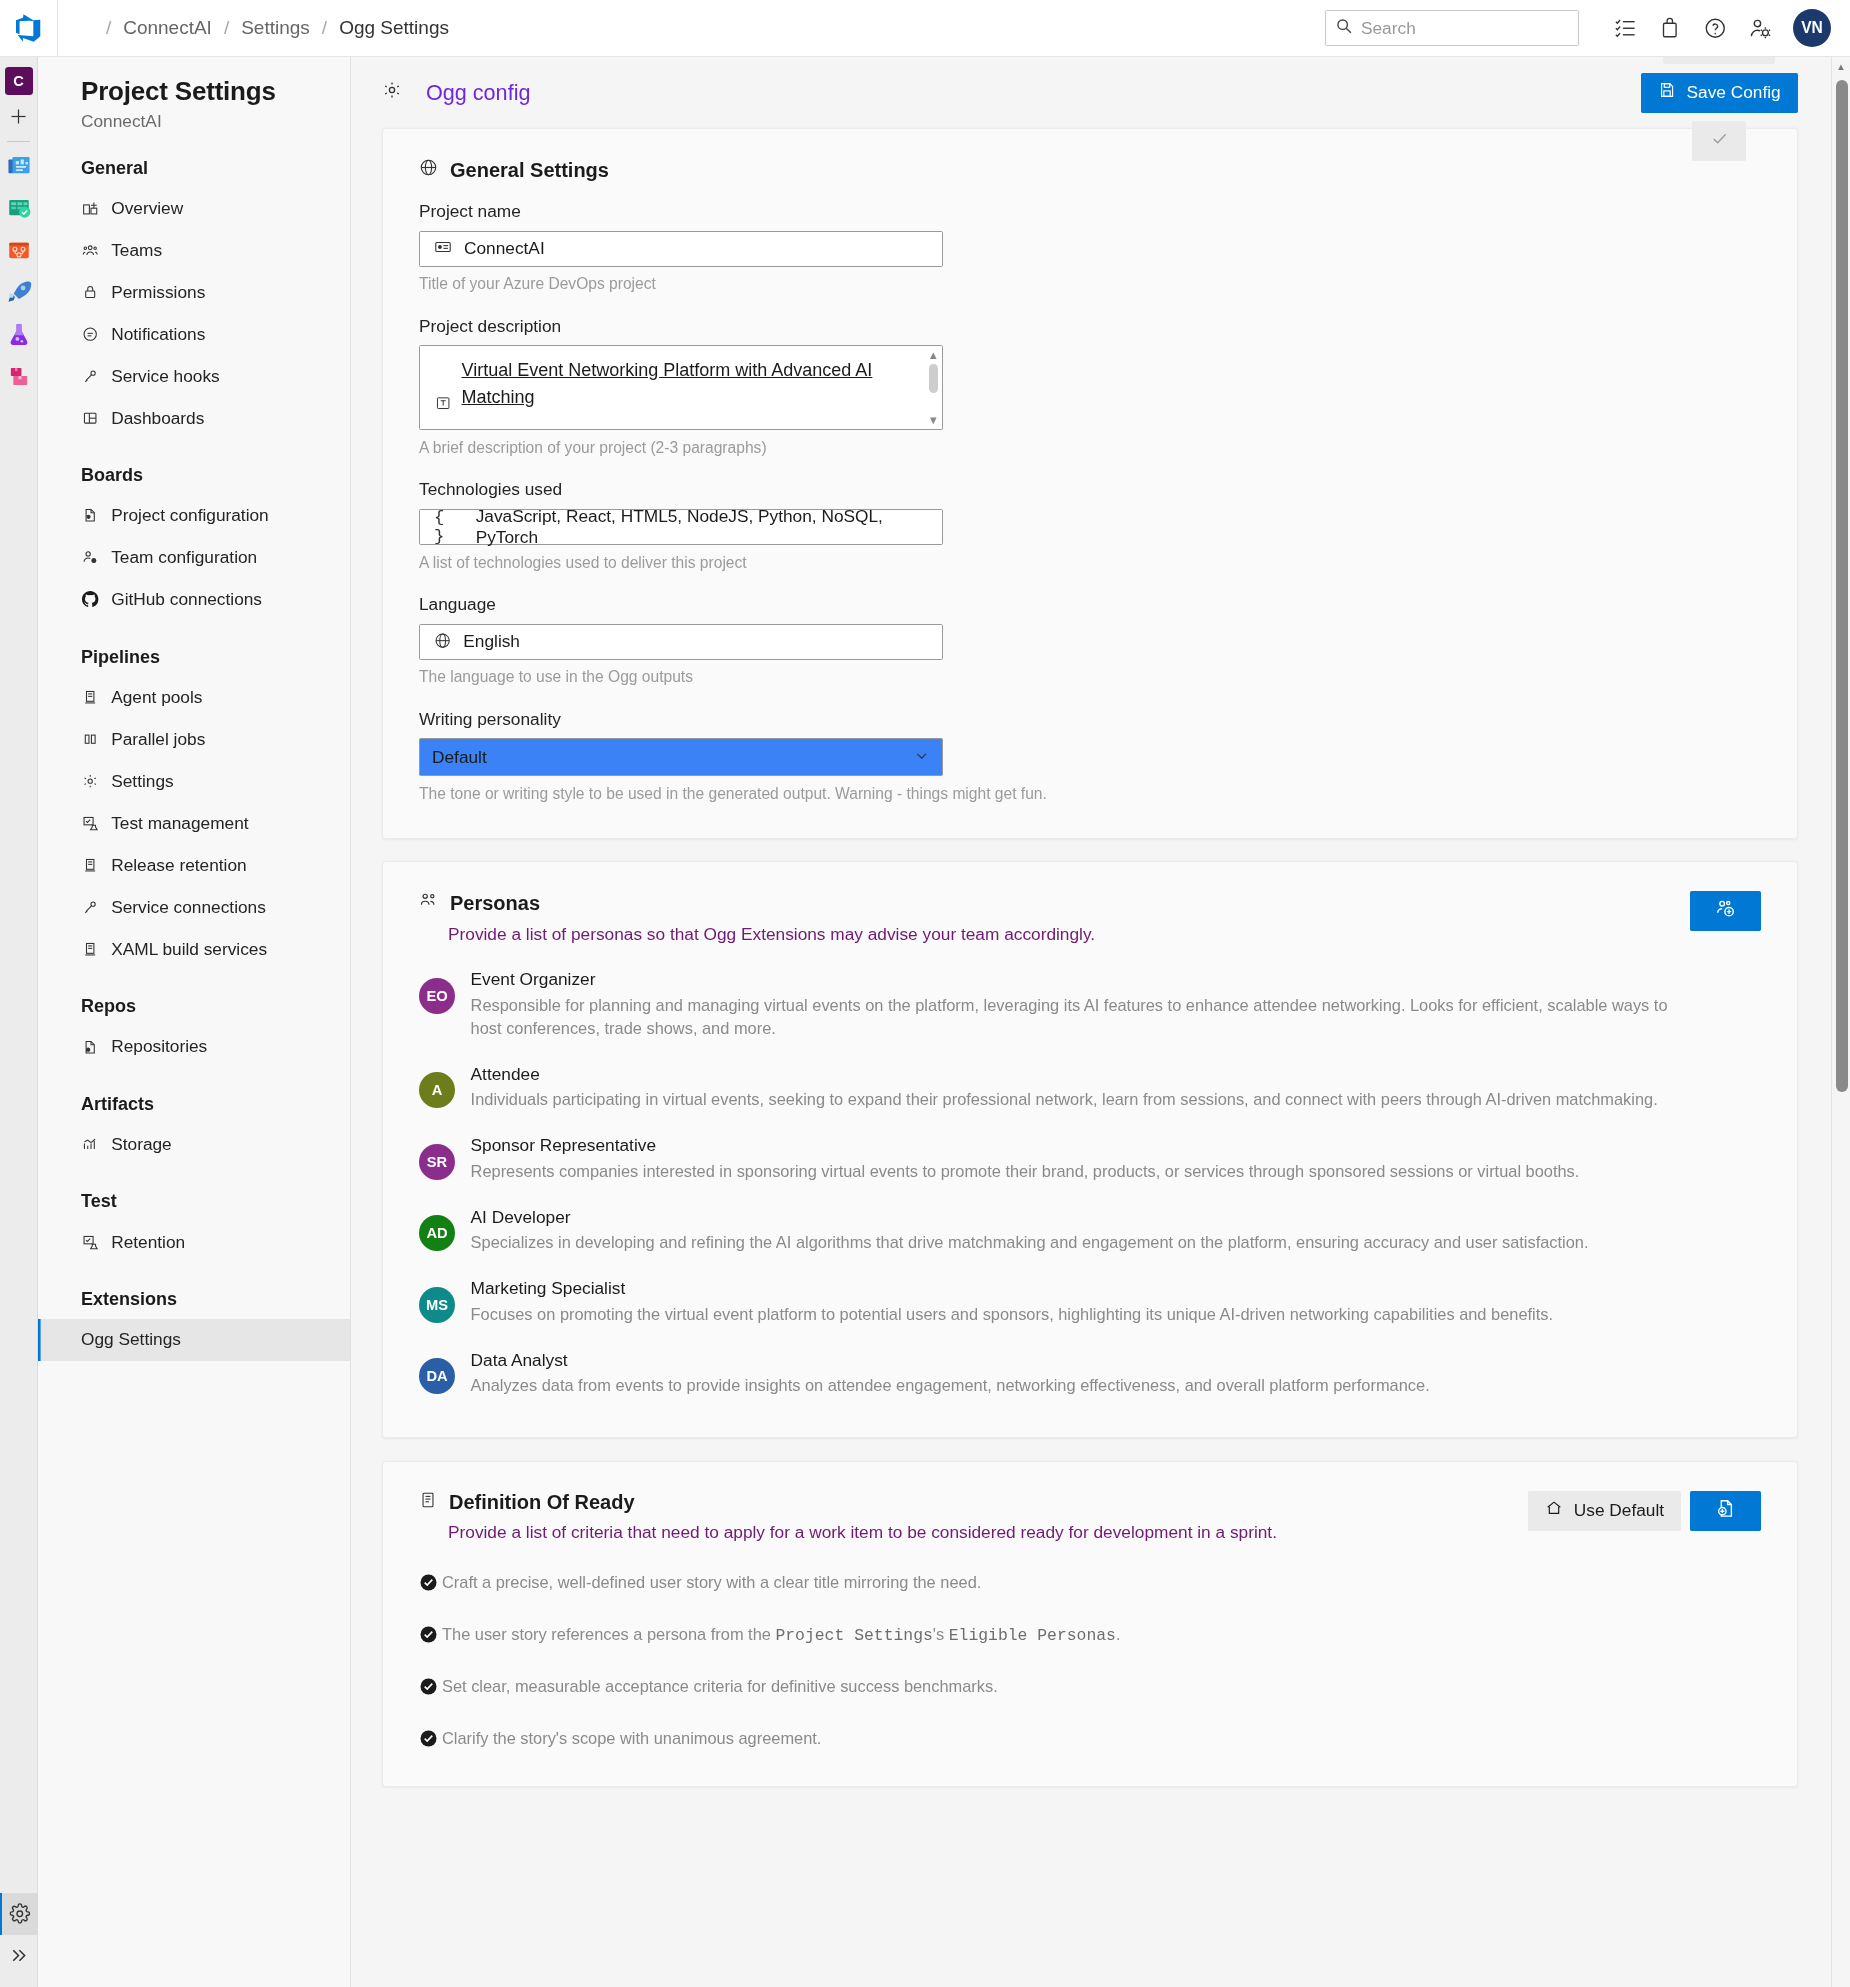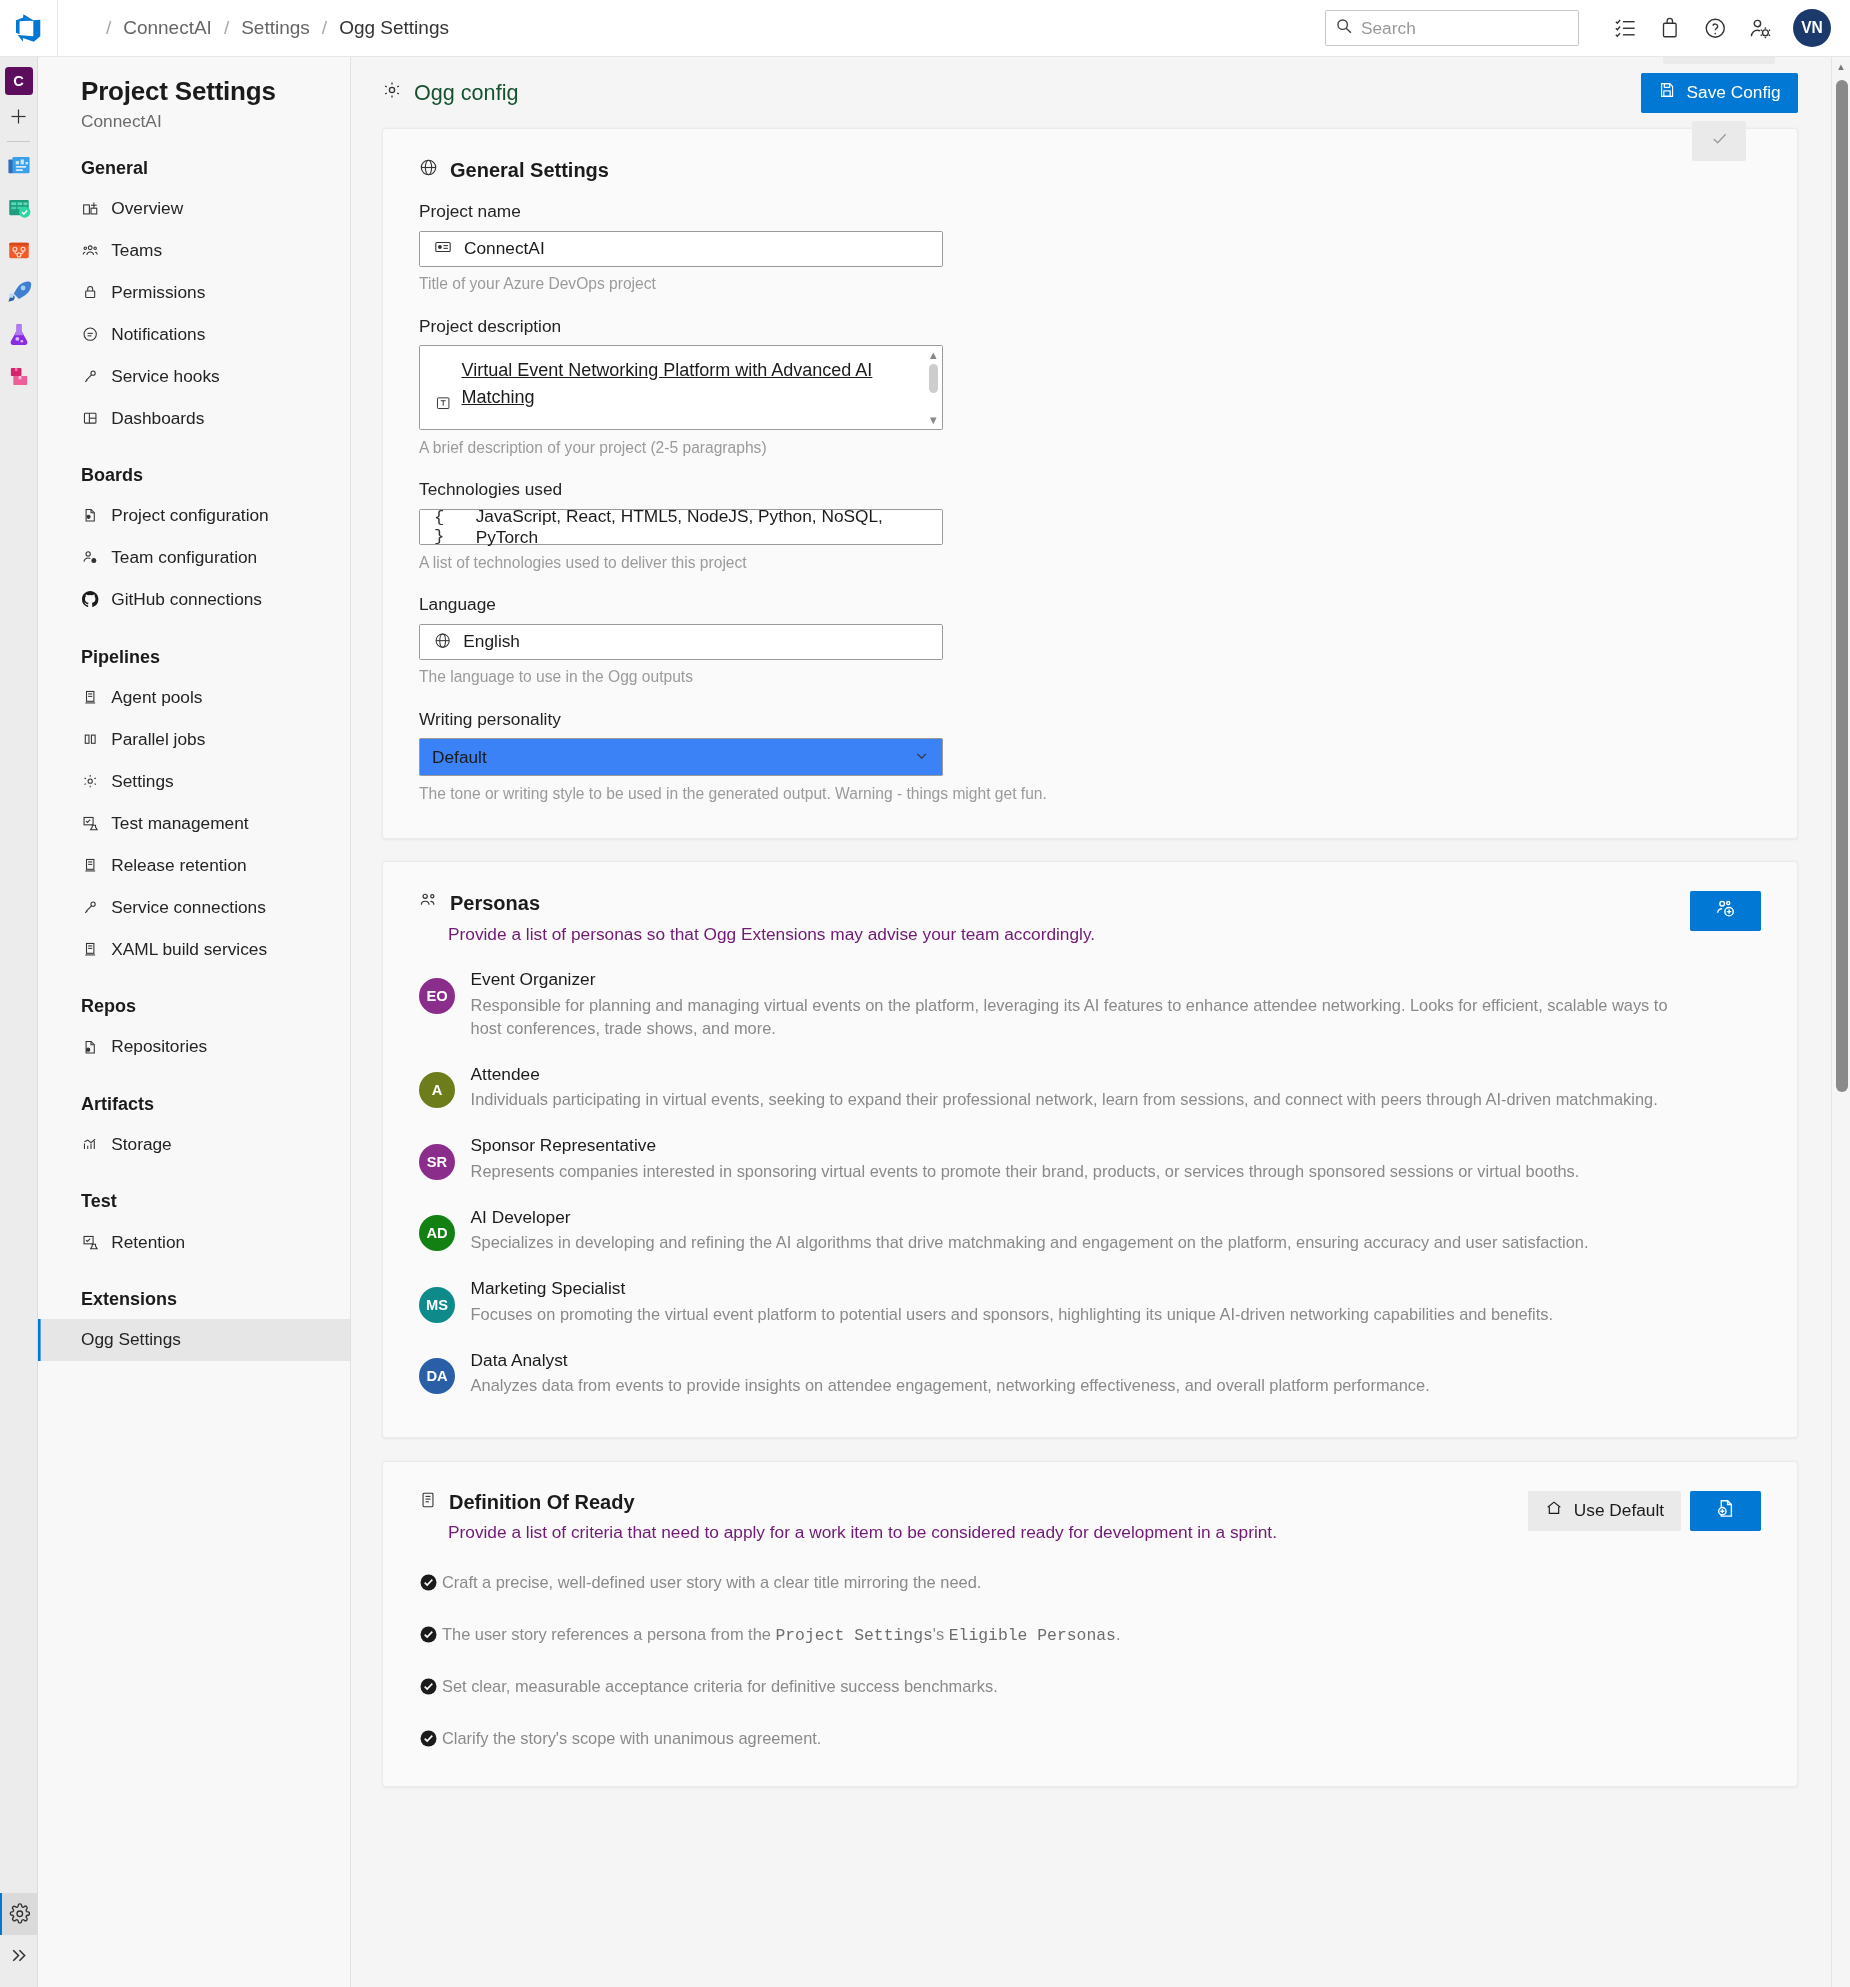--- a/index.html
+++ b/index.html
@@ -74,21 +74,21 @@
   .ln-ico { width: 19px; height: 19px; display: flex; align-items: center; justify-content: center; flex: 0 0 19px;}
 
   
   .main {
     position: absolute; top: 57px; left: 351px; width: 1480px; height: 1930px;
     background: #f5f5f5; overflow: hidden;
   }
   .mainhead {
     display: flex; align-items: center; height: 71px; padding: 0 33px 0 31px;
   }
-  .mh-title { display: flex; align-items: center; gap: 12px; font-size: 21.6px; color: #14532d; }
+  .mh-title { display: flex; align-items: center; gap: 24px; font-size: 21.6px; color: #6d28d9; }
   .mh-actions { margin-left: auto; display: flex; align-items: center; gap: 8.6px; flex-direction: column; }
   .btn {
     height: 40px; display: inline-flex; align-items: center; gap: 10.4px;
     padding: 0 17.3px; font-size: 17.3px; border: none; cursor: pointer; border-radius: 1.7px;
     font-family: "Liberation Sans", sans-serif;
   }
   .btn-sec { background: #eaeaea; color: #1b1b1b; }
   .btn-pri { background: #0078d4; color: #ffffff; }
   .btn-icoonly { width: 54px; justify-content: center; padding: 0; }
 
@@ -601,21 +601,21 @@
 
           </div>
           <div class="ta-scroll">
             <div style="display:flex;flex-direction:column;align-items:center;gap:3.5px">
               <span class="arr">▲</span>
               <div class="ta-thumb"></div>
             </div>
             <span class="arr">▼</span>
           </div>
         </div>
-        <div class="hint">A brief description of your project (2-5 paragraphs)</div>
+        <div class="hint">A brief description of your project (2-3 paragraphs)</div>
 
         <div class="field-label">Technologies used</div>
         <div class="inputbox">
           <span style="font-size:17.3px;color:#333;font-family:'Liberation Mono',monospace">{ }</span>
           <span class="val">JavaScript, React, HTML5, NodeJS, Python, NoSQL, PyTorch</span>
         </div>
         <div class="hint">A list of technologies used to deliver this project</div>
 
         <div class="field-label">Language</div>
         <div class="inputbox">

